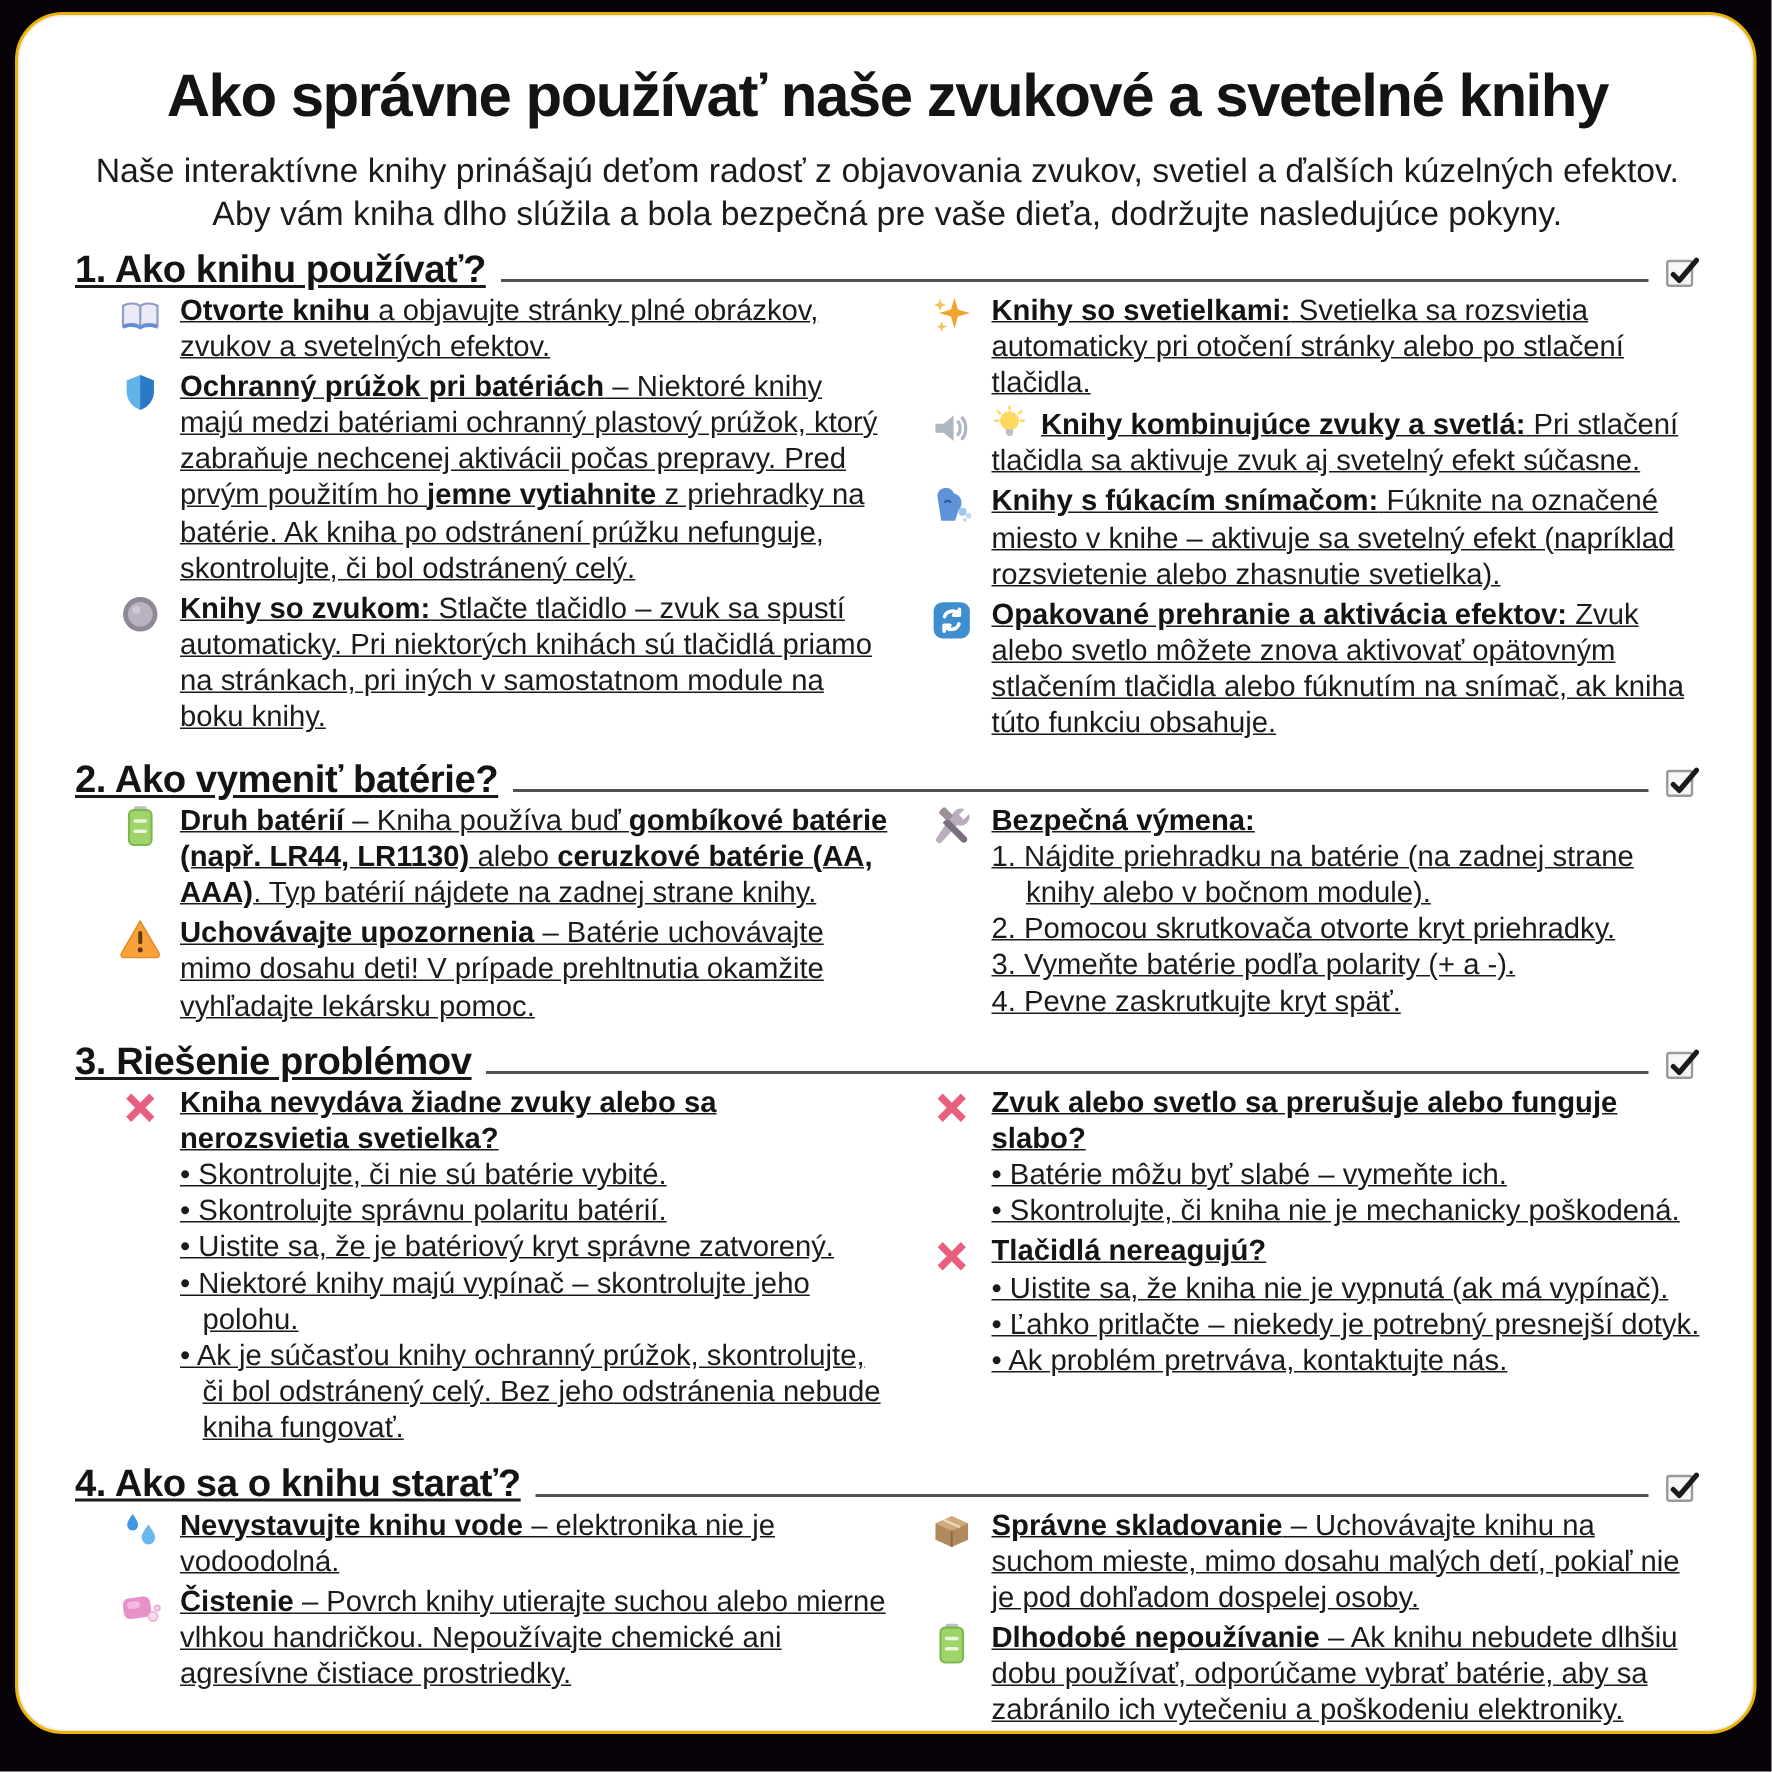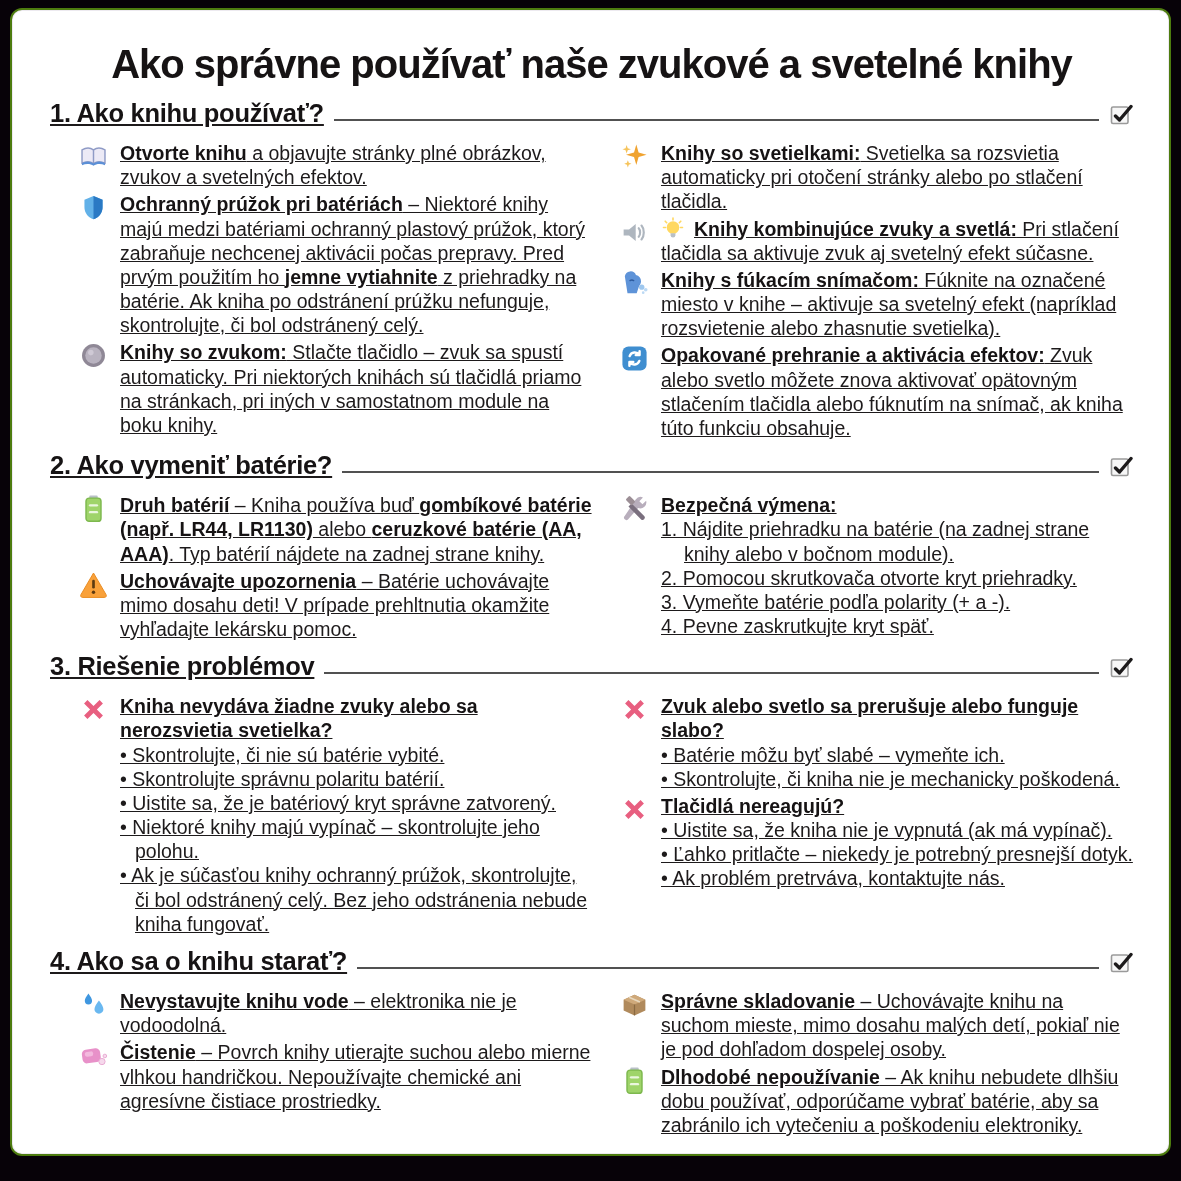--- a/index.html
+++ b/index.html
@@ -4,54 +4,58 @@
 <style>
   html,body{margin:0;padding:0;}
   body{
     width:1181px;height:1181px;position:relative;overflow:hidden;
     background:#070208;
     font-family:"Liberation Sans","DejaVu Sans",sans-serif;
     color:#1d1a1b;
   }
   .card{
     position:absolute;left:10px;right:10px;top:8px;bottom:25px;
-    background:#ffffff;border:2px solid #4d7c0f;border-radius:12px;
+    background:#ffffff;border:2px solid #eab308;border-radius:32px;
     box-shadow:inset 0 0 0 1px rgba(190,180,200,.28);
     box-sizing:border-box;
     padding:24px 36px 6px 38px;
     overflow:hidden;
   }
   .title{
     text-align:center;font-size:40px;font-weight:bold;letter-spacing:-1px;
     margin:8px 0 12px;color:#161314;
   }
   .intro{ text-align:center;font-size:22.5px;line-height:1.3;color:#1d1a1b; }
   .intro-line{white-space:normal;}
   .section{margin-top:8px;text-decoration:underline;}
   .sec-head{display:flex;align-items:flex-end;gap:10px;}
   .sec-title{font-size:25.5px;line-height:1.1;font-weight:bold;letter-spacing:-0.3px;white-space:nowrap;color:#161314;}
   .sec-line{flex:1;border-bottom:2.4px solid #515151;margin-bottom:6px;}
   .sec-check{width:24px;height:24px;flex:none;margin-bottom:1px;}
   .sec-check svg{width:24px;height:24px;display:block;}
-  .cols{display:grid;grid-template-columns:1fr 1fr;column-gap:26px;padding-left:27px;margin-top:14px;}
+  .cols{display:grid;grid-template-columns:1fr 1fr;column-gap:26px;padding-left:27px;margin-top:1px;}
   .item{display:flex;gap:11px;margin-bottom:3px;}
   .icn{width:32px;flex:none;display:flex;justify-content:center;align-items:flex-start;padding-top:1px;}
   .icn svg{width:29px;height:29px;display:block;}
   .txt{flex:1;font-size:19.5px;line-height:1.24;}
   .txt b{color:#161314;}
   .inline-icn{display:inline-block;margin-right:9px;}
   .inline-icn svg{width:24px;height:24px;vertical-align:-5px;}
   .bullet{padding-left:15px;text-indent:-15px;}
   .step{padding-left:23px;text-indent:-23px;}
 </style>
 </head>
 <body>
 
 <div class="card">
   <h1 class="title">Ako správne používať naše zvukové a svetelné knihy</h1>
+  <div class="intro">
+    <div class="intro-line">Naše interaktívne knihy prinášajú deťom radosť z objavovania zvukov, svetiel a ďalších kúzelných efektov.</div>
+    <div class="intro-line">Aby vám kniha dlho slúžila a bola bezpečná pre vaše dieťa, dodržujte nasledujúce pokyny.</div>
+  </div>
   <div id="sections">
       <div class="section">
         <div class="sec-head">
           <div class="sec-title">1. Ako knihu používať?</div>
           <div class="sec-line"></div>
           <span class="sec-check">
             <svg viewBox="0 0 24 24">
               <rect x="2.5" y="5" width="16.5" height="16.5" rx="1.5" fill="#f7f7f7" stroke="#9a9a9a" stroke-width="1.6"></rect>
               <path d="M6.5 14 L10.5 18 L22 4.5" fill="none" stroke="#1c1a1b" stroke-width="3.4" stroke-linecap="round" stroke-linejoin="round"></path>
             </svg>

